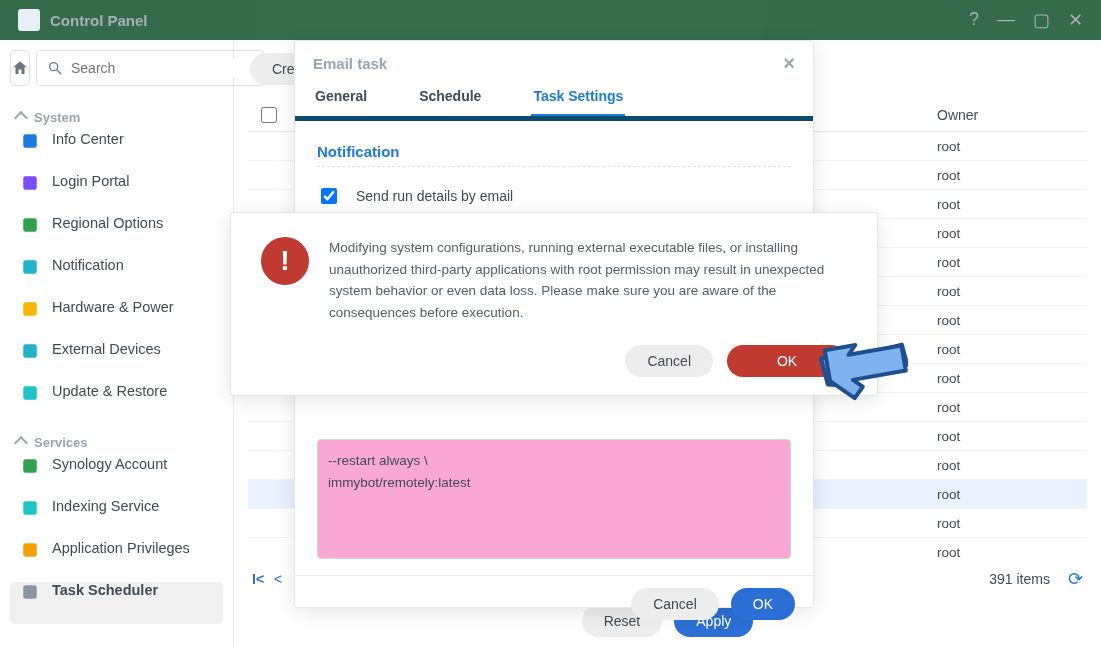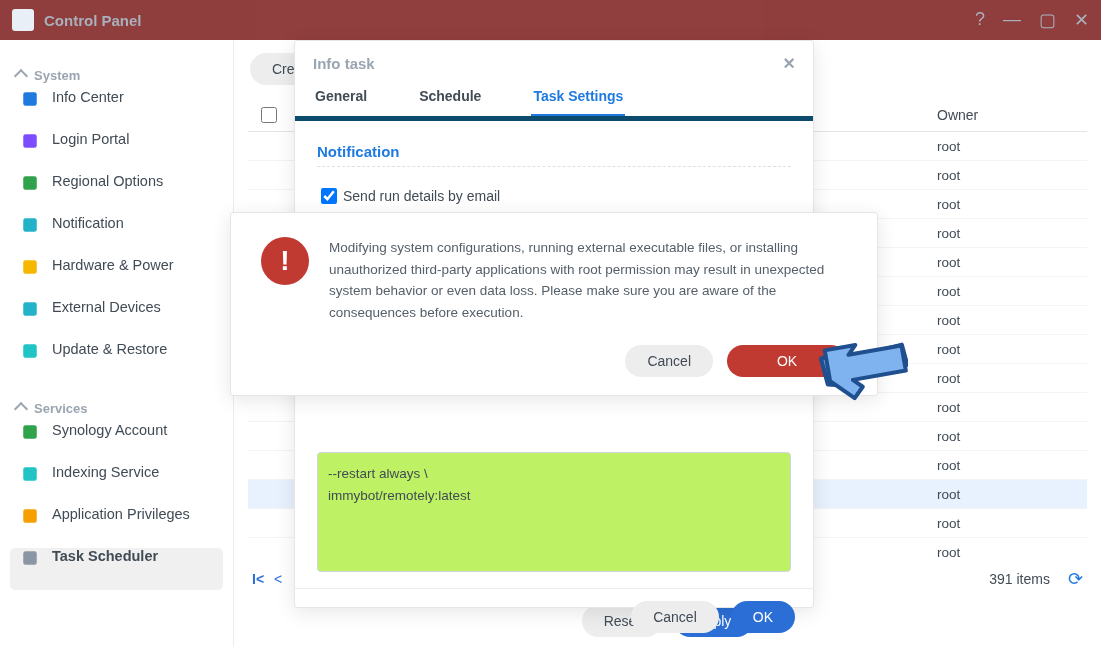--- a/index.html
+++ b/index.html
@@ -1,29 +1,29 @@
 <!DOCTYPE html>
 <html><head>
 <meta charset="utf-8">
 <style>
 html,body{margin:0;padding:0;font-family:"Segoe UI",Arial,sans-serif;font-size:14px;color:#414b55;background:#f5f5f5;width:1101px;height:647px;overflow:hidden}
 *{box-sizing:border-box}
-.titlebar{height:40px;display:flex;align-items:center;padding:0 12px;background:#7f1d1d;opacity:.85}
+.titlebar{height:40px;display:flex;align-items:center;padding:0 18px;background:#14532d;opacity:.85}
 .titlebar .app-icon{width:22px;height:22px;background:#e6eef7;border-radius:3px;margin-right:10px}
 .titlebar .title{font-size:15px;font-weight:600;color:#9aa5b1;flex:1}
 .winctl{display:flex;gap:18px;color:#9aa5b1;font-size:18px}
 .winctl span{cursor:pointer}
 .body{display:flex;height:calc(100% - 40px);background:#fff}
 .sidebar{width:234px;border-right:1px solid #ececec;padding:10px;display:flex;flex-direction:column}
 .search-row{display:flex;gap:6px;margin-bottom:14px}
 .home-btn{width:36px;height:36px;border:1px solid #e0e0e0;border-radius:5px;display:flex;align-items:center;justify-content:center;color:#6c7680}
 .searchbox{flex:1;height:36px;border:1px solid #e0e0e0;border-radius:5px;display:flex;align-items:center;padding:0 10px;color:#9aa5b1}
 .searchbox svg{margin-right:6px}
 .searchbox input{border:0;outline:0;flex:1;font-size:14px;color:#414b55}
-.sec-hdr{display:flex;align-items:center;gap:8px;color:#9aa5b1;font-weight:600;font-size:13px;padding:6px 6px;margin-top:12px}
+.sec-hdr{display:flex;align-items:center;gap:8px;color:#9aa5b1;font-weight:600;font-size:13px;padding:6px 6px;margin-top:4px}
 .nav-item{display:flex;gap:12px;height:42px;padding:0 10px;border-radius:5px;color:#414b55;cursor:pointer;font-size:14.5px}
 .nav-item .ic{width:20px;height:20px;display:flex;align-items:center;justify-content:center}
 .nav-item.selected{background:#f0f0f0;font-weight:700}
 .main{flex:1;display:flex;flex-direction:column;overflow:hidden}
 .toolbar{height:58px;display:flex;align-items:center;padding:0 16px;gap:12px;border-bottom:0}
 .btn{height:32px;display:inline-flex;align-items:center;padding:0 22px;border-radius:16px;font-size:14px;cursor:pointer;border:0}
 .btn.ghost{background:#ededed;color:#414b55}
 .btn.primary{background:#2b6fd6;color:#fff}
 .btn.danger{background:#c13a31;color:#fff}
 .table-wrap{flex:1;overflow:hidden;position:relative;margin:0 14px}
@@ -38,25 +38,25 @@
 .chevron{display:inline-block;width:10px;height:10px;border-left:2px solid #9aa5b1;border-bottom:2px solid #9aa5b1;transform:rotate(135deg)}
 input[type=checkbox]{width:16px;height:16px}
 .modal{position:absolute;background:#fff;border:1px solid #e5e5e5;border-radius:3px;box-shadow:0 4px 20px rgba(0,0,0,.10);pointer-events:auto}
 .modal .mtitle{display:flex;justify-content:space-between;align-items:center;padding:12px 18px;color:#9aa5b1;font-weight:600;font-size:15px}
 .close-x{color:#9aa5b1;cursor:pointer;font-size:20px;line-height:1}
 .tabs{display:flex;gap:48px;padding:0 18px;border-bottom:5px solid #0c4a6e;height:36px;align-items:flex-end}
 .tab{padding:0 2px 10px;font-weight:600;color:#414b55;cursor:pointer;border-bottom:2px solid transparent}
 .tab.active{color:#1f7ae0;border-bottom-color:#1f7ae0}
 .mbody{padding:16px 22px}
 .sec-title{color:#1f7ae0;font-weight:600;padding:6px 0;border-bottom:1px dashed #e0e0e0;margin-bottom:12px;font-size:15px}
-.formrow{display:flex;align-items:center;gap:3px;height:34px}
+.formrow{display:flex;align-items:center;gap:16px;height:34px}
 .formrow .lbl{width:120px;color:#6c7680}
 .tag{background:#fff;border:1px solid #cfd6dd;border-radius:4px;height:30px;display:inline-flex;align-items:center;padding:0 10px;color:#6c7680}
 .tag .rmv{margin-left:8px;color:#9aa5b1;cursor:pointer}
-.script-area{background:#bef264;border:1px solid #cfd6dd;border-radius:4px;padding:10px;color:#414b55;font-size:13.5px;line-height:1.6;margin-top:25px;height:120px;overflow:hidden}
+.script-area{background:#f9a8d4;border:1px solid #cfd6dd;border-radius:4px;padding:10px;color:#414b55;font-size:13.5px;line-height:1.6;margin-top:12px;height:120px;overflow:hidden}
 .mfooter{display:flex;justify-content:flex-end;gap:12px;padding:12px 18px;border-top:1px solid #ececec}
 .warn-row{display:flex;gap:20px}
 .warn-icon{width:48px;height:48px;border-radius:50%;background:#c13a31;color:#fff;display:flex;align-items:center;justify-content:center;font-size:28px;font-weight:700;flex:none}
 .warn-text{color:#555f69;line-height:1.6;font-size:13.5px}
 .arrow{position:absolute;pointer-events:none}
 .refresh{color:#1f7ae0;font-size:18px;cursor:pointer}
 </style>
 </head>
 <body>
 
@@ -67,20 +67,34 @@
     <span>?</span>
     <span>—</span>
     <span>▢</span>
     <span>✕</span>
   </div>
 </div>
 
 <div class="body">
 
   <div class="sidebar">
+    <div class="search-row">
+      <div class="home-btn">
+        <svg width="18" height="18" viewBox="0 0 24 24">
+            <path fill="#6c7680" d="M12 3l9 8h-3v9h-4v-6H10v6H6v-9H3z"></path>
+          </svg>
+      </div>
+      <div class="searchbox">
+        <svg width="16" height="16" viewBox="0 0 24 24">
+            <circle cx="10" cy="10" r="6" fill="none" stroke="#6c7680" stroke-width="2"></circle>
+            <line x1="15" y1="15" x2="21" y2="21" stroke="#6c7680" stroke-width="2"></line>
+          </svg>
+        <input placeholder="Search" style="">
+      </div>
+    </div>
     <div id="sidebar-sections">
         <div class="sec-hdr">
           <span class="chevron"></span>
           <span>System</span>
         </div>
         <div class="nav-item">
           <span class="ic">
             <svg width="18" height="18" viewBox="0 0 24 24">
               <rect x="3" y="3" width="18" height="18" rx="3" fill="#1f7ae0"></rect>
             </svg>
@@ -301,21 +315,21 @@
         </button>
       <button class="btn primary">
           <span>Apply</span>
         </button>
     </div>
   </div>
 </div>
 
 <div class="modal" style="left:294px;top:40px;width:520px;height:568px">
   <div class="mtitle">
-    <span>Info task</span>
+    <span>Email task</span>
     <span class="close-x">×</span>
   </div>
   <div class="tabs">
     <div class="tab">General</div>
     <div class="tab">Schedule</div>
     <div class="tab active">Task Settings</div>
   </div>
   <div class="mbody">
     <div class="sec-title">Notification</div>
     <div class="formrow">

